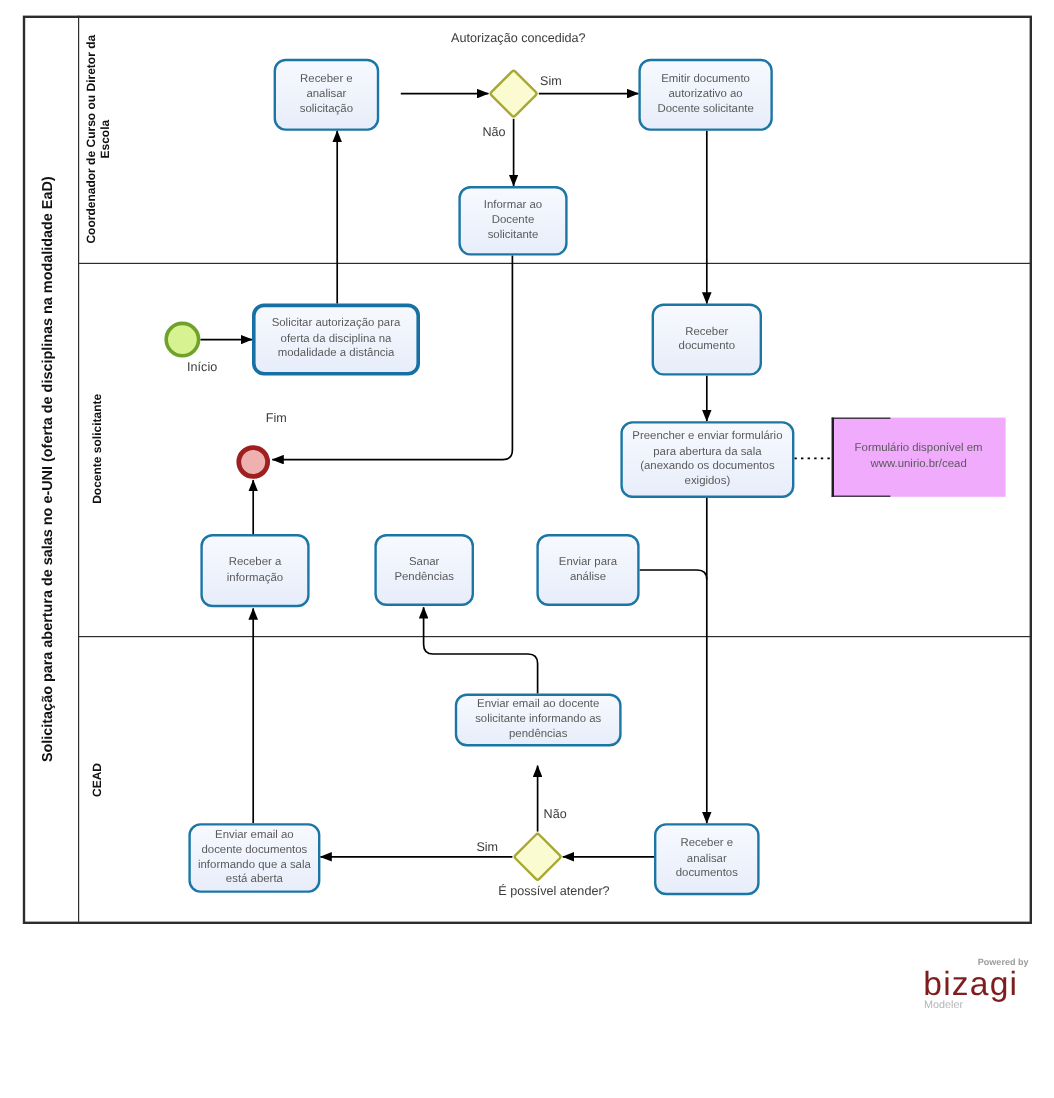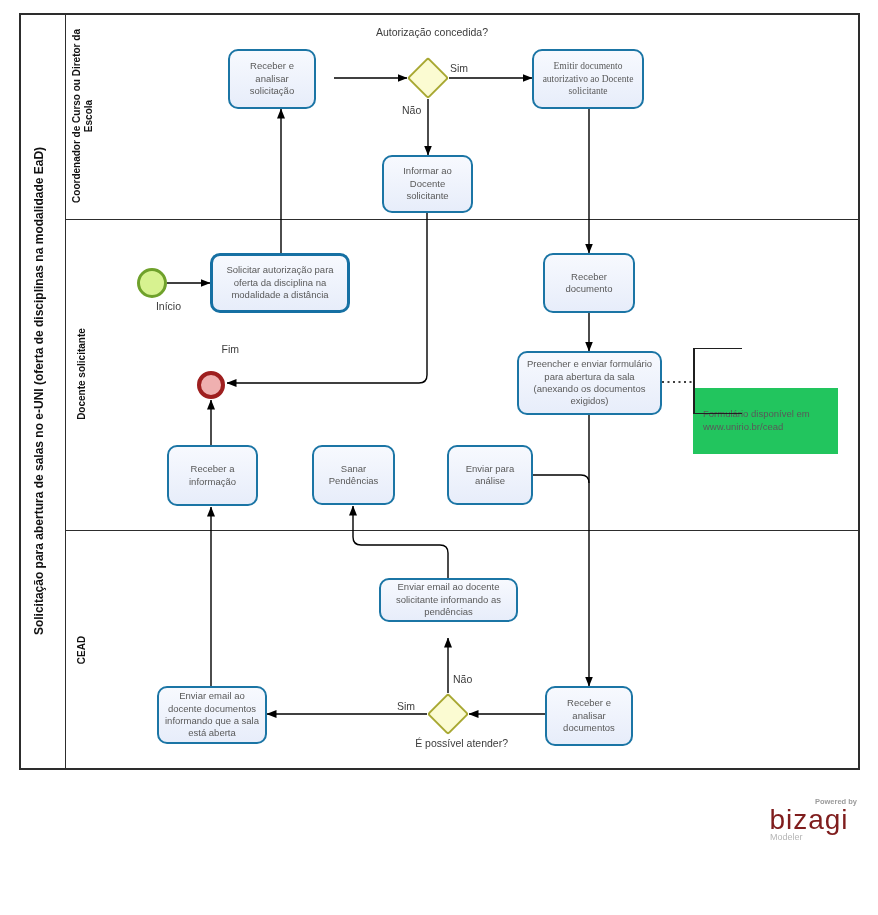--- a/index.html
+++ b/index.html
@@ -23,22 +23,22 @@
   .task.thick { border-width:3px; border-color:#1670a3; }
   .gw { position:absolute; width:30px; height:30px; transform:rotate(45deg);
         background:#fbfbd2; border:2px solid #a8a832; border-radius:3px; }
   .evt-start { position:absolute; width:30px; height:30px; border-radius:50%;
                border:3px solid #6fa12b; background:#d7f290; }
   .evt-end { position:absolute; width:28px; height:28px; border-radius:50%;
              border:4px solid #9e1f1f; background:#efb0b0; }
   .lbl { position:absolute; font-size:10.5px; color:#3c3c3c; text-align:right; line-height:1.15; }
 
   
-  .ann { position:absolute; background:#22c55e; color:#595959; font-size:9.5px; line-height:1.35;
-         display:flex; align-items:center; justify-content:center; padding:4px 10px;margin-top:40px; }
+  .ann { position:absolute; background:#f0abfc; color:#595959; font-size:9.5px; line-height:1.35;
+         display:flex; align-items:center; justify-content:center; text-align:center; padding:4px 10px; }
   .ann-bracket { position:absolute; border-left:2px solid #1f1f1f; border-top:1.5px solid #1f1f1f;
                  border-bottom:1.5px solid #1f1f1f; }
 
   svg.flows { position:absolute; left:0; top:0; }
 
   
   .brand { position:absolute; left:758px; top:797px; width:102px; }
   .powered { font-size:7.5px; font-weight:bold; color:#9b9b9b; text-align:right; padding-right:3px; }
   .bizagi { font-size:28px; color:#7f1d1d; letter-spacing:1px; line-height:1.0; text-align:center; }
   .modeler { font-size:9px; color:#b5b5b5; padding-left:12px; margin-top:-2px; }
@@ -83,21 +83,21 @@
       <path d="M211 445 V400" marker-end="url(#arr)"></path>
       <path d="M662 382 H692" stroke-dasharray="2 3.5"></path>
     </g>
   </svg>
 
   <div class="task" style="left:228px; top:49px; width:88px; height:60px;">Receber  e analisar solicitação</div>
   <div class="gw" style="left:413px; top:63px;"></div>
   <div class="lbl" style="left:368px; top:26px; width:120px;">Autorização concedida?</div>
   <div class="lbl" style="left:450px; top:62px; width:28px; text-align:left;">Sim</div>
   <div class="lbl" style="left:402px; top:104px; width:28px; text-align:left;">Não</div>
-  <div class="task" style="left:532px; top:49px; width:112px; height:60px;font-family:Liberation Serif, serif;">Emitir documento autorizativo ao Docente solicitante</div>
+  <div class="task" style="left:532px; top:49px; width:112px; height:60px;">Emitir documento autorizativo ao Docente solicitante</div>
   <div class="task" style="left:382px; top:155px; width:91px; height:58px;">Informar ao Docente solicitante</div>
 
   <div class="evt-start" style="left:137px; top:268px;"></div>
   <div class="lbl" style="left:121px; top:300px; width:60px;">Início</div>
   <div class="task thick" style="left:210px; top:253px; width:140px; height:60px;">Solicitar autorização para oferta da disciplina na modalidade a distância</div>
   <div class="evt-end" style="left:197px; top:371px;"></div>
   <div class="lbl" style="left:179px; top:343px; width:60px;">Fim</div>
   <div class="task" style="left:543px; top:253px; width:92px; height:60px;">Receber documento</div>
   <div class="task" style="left:517px; top:351px; width:145px; height:64px;">Preencher e enviar formulário para abertura da sala (anexando os documentos exigidos)</div>
   <div class="ann" style="left:693px; top:348px; width:145px; height:66px;">Formulário disponível em www.unirio.br/cead</div>

